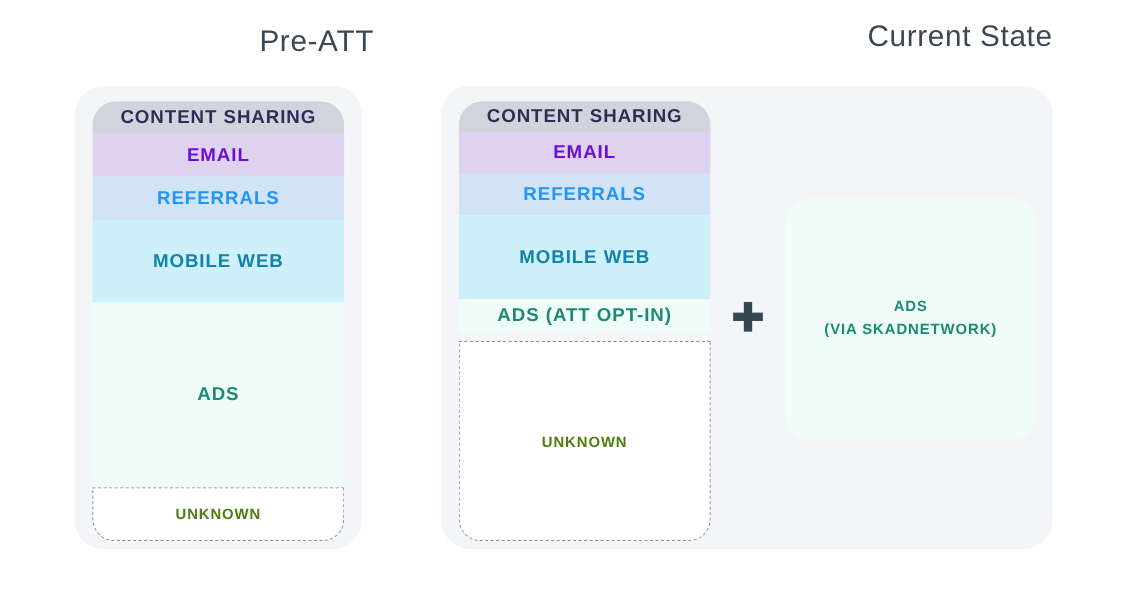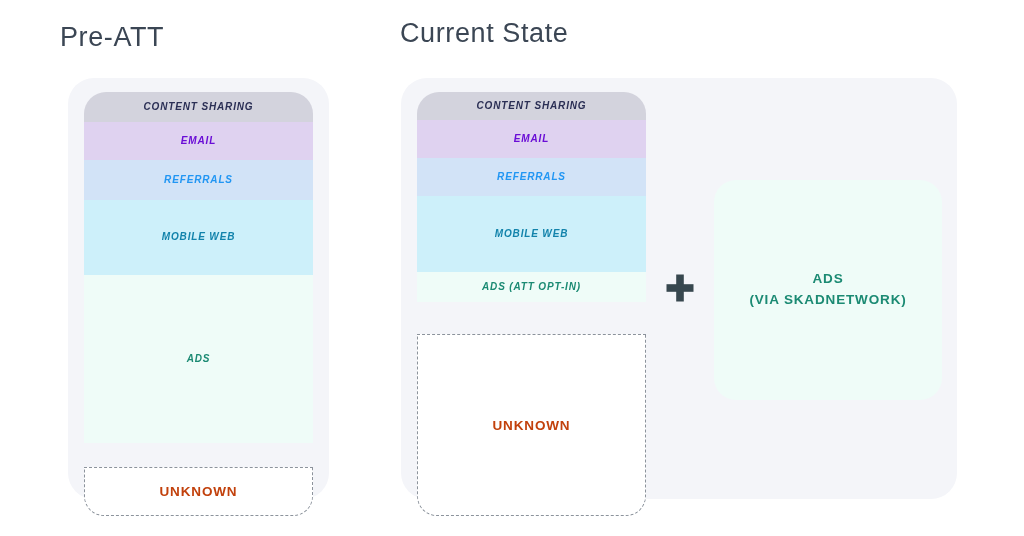--- a/index.html
+++ b/index.html
@@ -19,21 +19,21 @@
   }
 
   
   .col-title {
     position: absolute;
     font-size: 27px;
     font-weight: 400;
     letter-spacing: 0.6px;
     color: #3b4654;
     white-space: nowrap;
-    text-align: left;
+    text-align: right;
   }
   #title-pre-att  { left: 60px;  top: 22px; width: 280px; }
   #title-current  { left: 400px; top: 18px; width: 557px; }
 
   
   .panel {
     position: absolute;
     background: #f4f5f9;
     border-radius: 26px;
   }
@@ -48,43 +48,41 @@
     overflow: hidden;
   }
   #stack-left  { left: 84px;  top: 92px; width: 229px; height: 351px; }
   #stack-right { left: 417px; top: 92px; width: 229px; height: 218px; }
 
   .band {
     width: 100%;
     display: flex;
     align-items: center;
     justify-content: center;
-    font-size: 10px;
+    font-size: 17px;
     font-weight: 700;
     letter-spacing: 0.85px;
     text-align: center;
     line-height: 1.25;
-    font-style: italic;
   }
 
   
   .unknown-box {
     position: absolute;
     background: #ffffff;
     border: 1.6px dashed #8c939c;
     border-bottom-left-radius: 20px;
     border-bottom-right-radius: 20px;
     display: flex;
     align-items: center;
     justify-content: center;
     font-size: 13.5px;
     font-weight: 700;
     letter-spacing: 0.85px;
-    color: #c2410c;
-    margin-top: 24px;
+    color: #4d7c0f;
   }
   #unknown-left  { left: 84px;  top: 443px; width: 229px; height: 49px; }
   #unknown-right { left: 417px; top: 310px; width: 229px; height: 182px; }
 
   
   #plus-icon {
     position: absolute;
     left: 661px;
     top: 269px;
     width: 38px;

